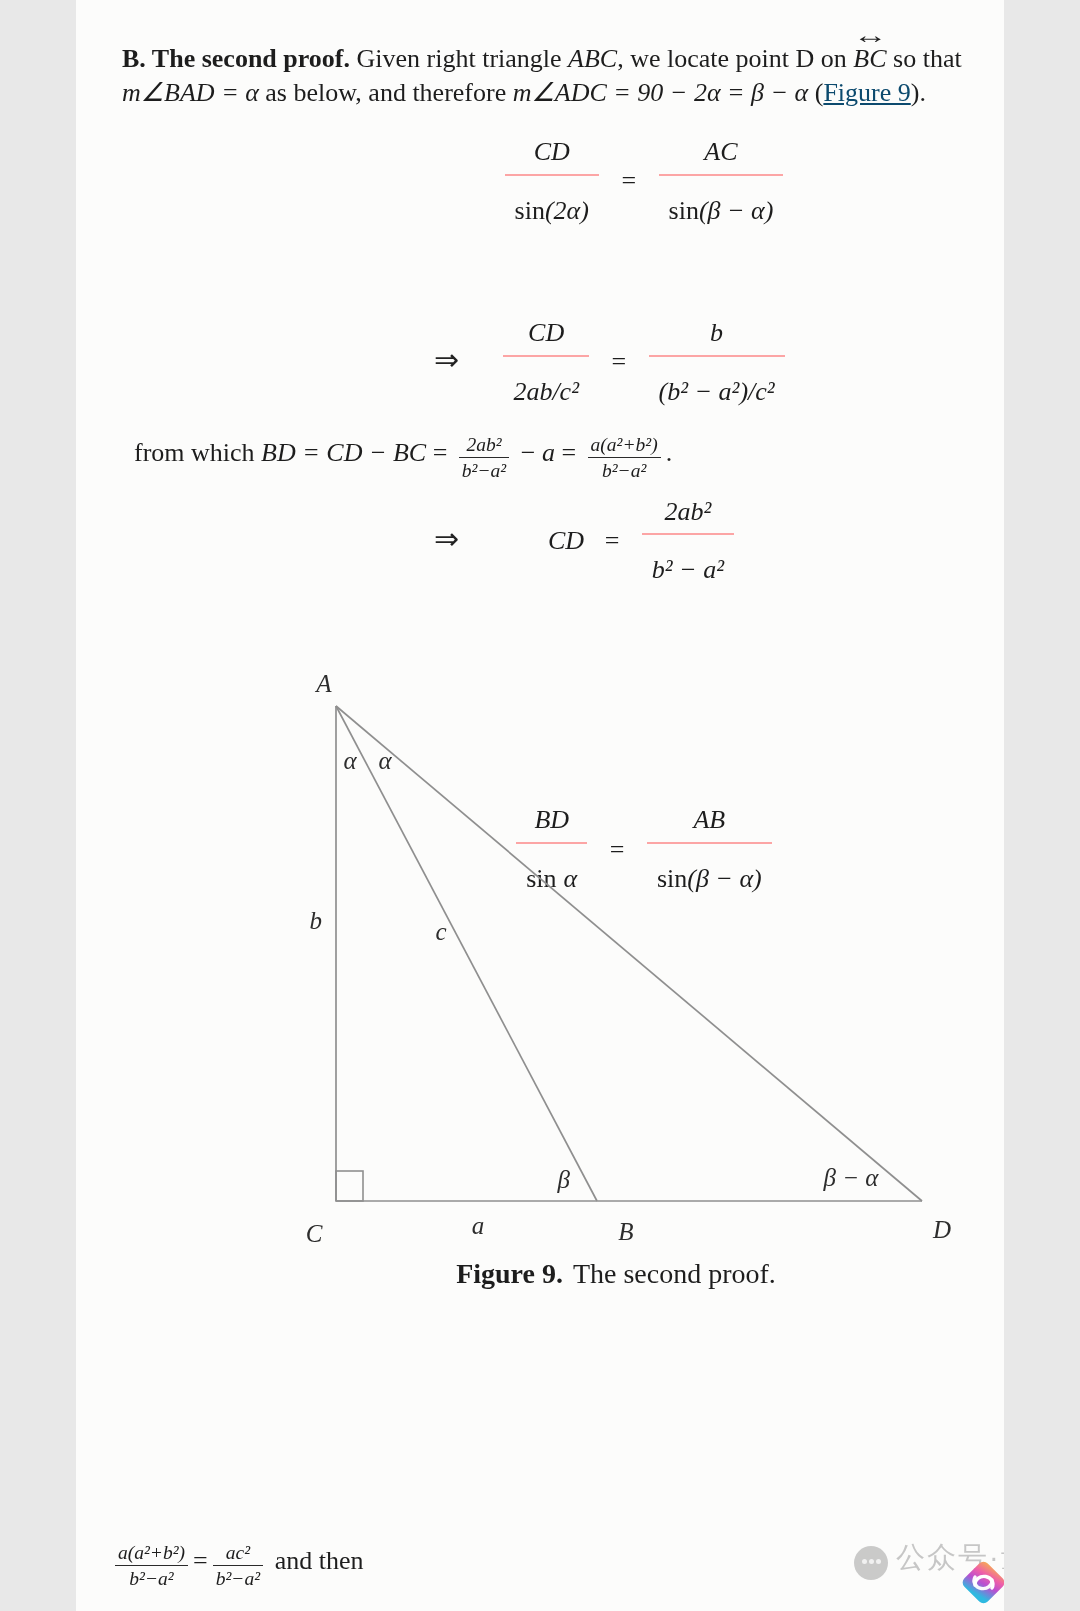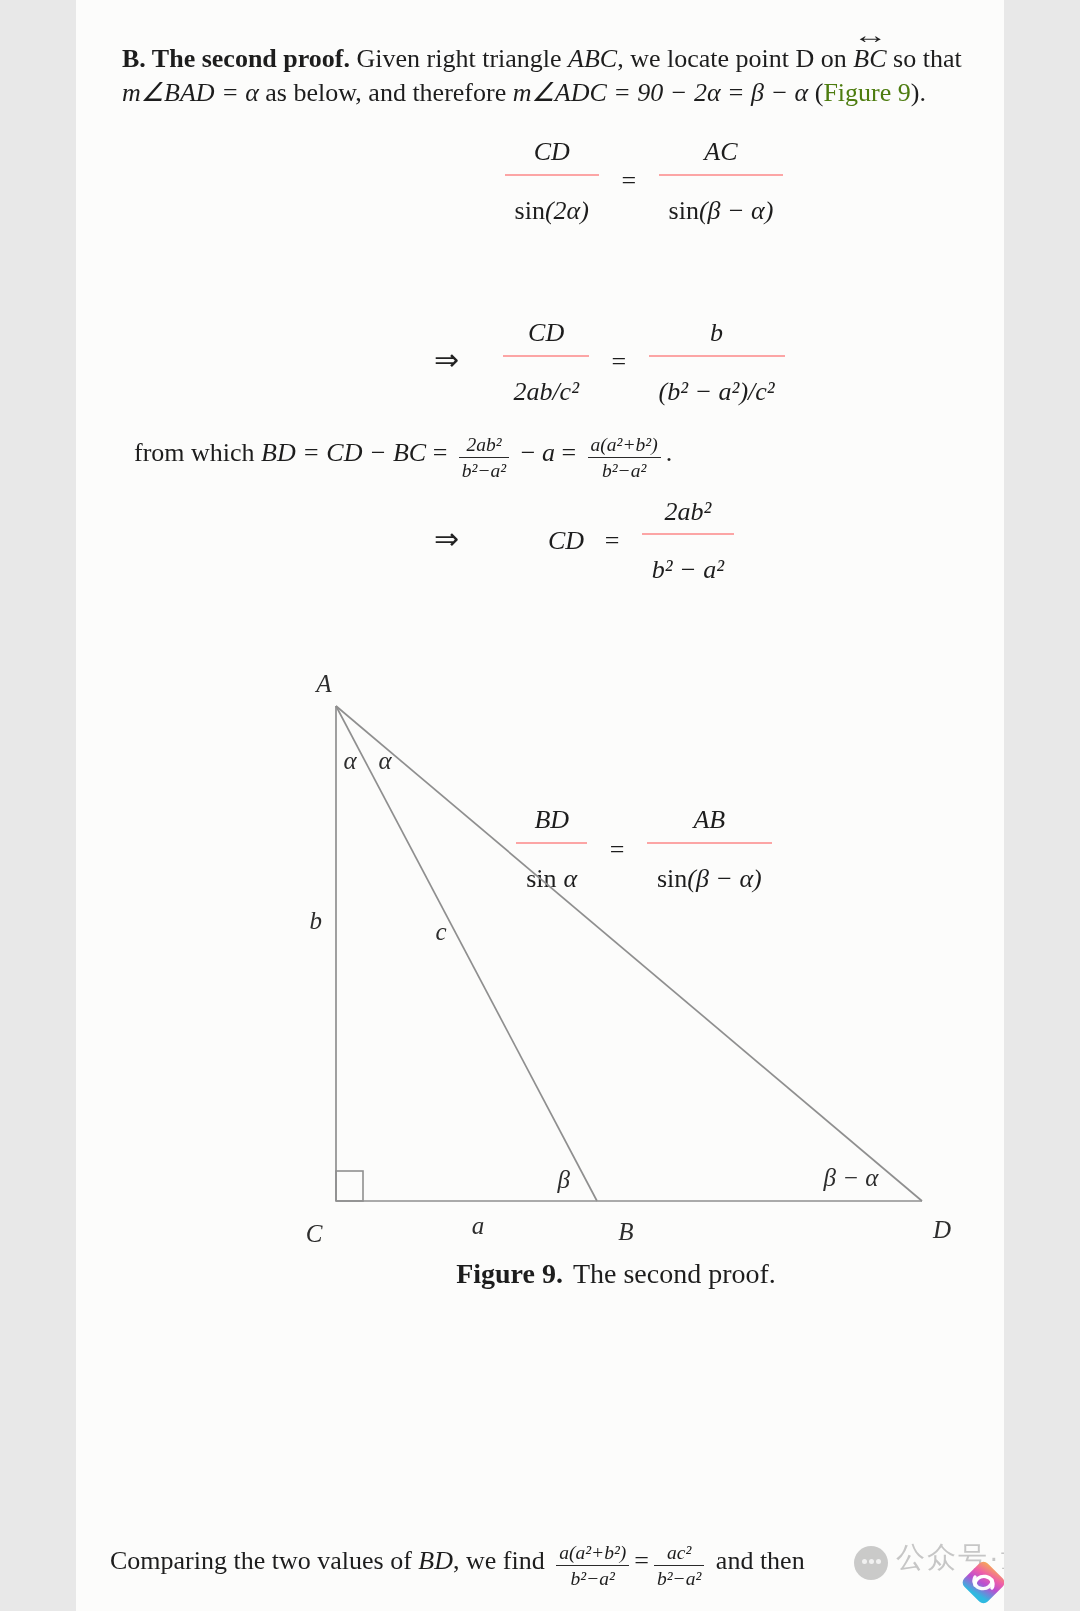--- a/index.html
+++ b/index.html
@@ -10,21 +10,21 @@
     background:#fcfcfb;
     overflow:hidden;
     font-family:"Liberation Serif", serif;
     color:#1d1d1d;
     font-size:26px;
   }
   .blk{position:absolute;left:0;width:1080px;}
   .it{font-style:italic;}
   .bd{font-weight:bold;}
   .rm{font-style:normal;}
-  .lnk{color:#4d7c0f;cursor:pointer;}
+  .lnk{color:#0c4a6e;cursor:pointer;text-decoration:underline;}
   
   .ov{position:relative;font-style:italic;display:inline-block;}
   .ov .ovarrow{
     position:absolute;left:50%;top:-0.78em;
     transform:translateX(-50%) scaleX(1.5);
     font-style:normal;font-size:0.9em;line-height:1;
   }
   
   .p1{left:46px;width:1000px;line-height:34px;}
   .pind{left:84px;width:960px;line-height:34px;}
@@ -161,21 +161,21 @@
       <text class="figlabel" x="352" y="592" text-anchor="middle">B</text>
       <text class="figlabel" x="668" y="590" text-anchor="middle">D</text>
     </svg>
   </div>
 
   <div class="blk caption" style="top:1258px;">
     <span class="cb">Figure 9.</span><span>The second proof.</span>
   </div>
 
   <p class="blk pcomp" style="top:1516px;">
-    <span><span>Comparing the two values of </span><span class="it">BD</span><span>, we find </span></span><span class="ifrac"><span class="fn">a(a²+b²)</span><span class="fd">b²−a²</span></span><span class="rm">=</span><span class="ifrac"><span class="fn">ac²</span><span class="fd">b²−a²</span></span><span> and then</span>
+    <span class="ifrac"><span class="fn">a(a²+b²)</span><span class="fd">b²−a²</span></span><span class="rm">=</span><span class="ifrac"><span class="fn">ac²</span><span class="fd">b²−a²</span></span><span> and then</span>
   </p>
 
   <div class="wm-faint">
     <span class="wm-circle">
         <i></i>
         <i></i>
         <i></i>
       </span>
     <span class="wm-faint-text">公众号·量子位</span>
   </div>

